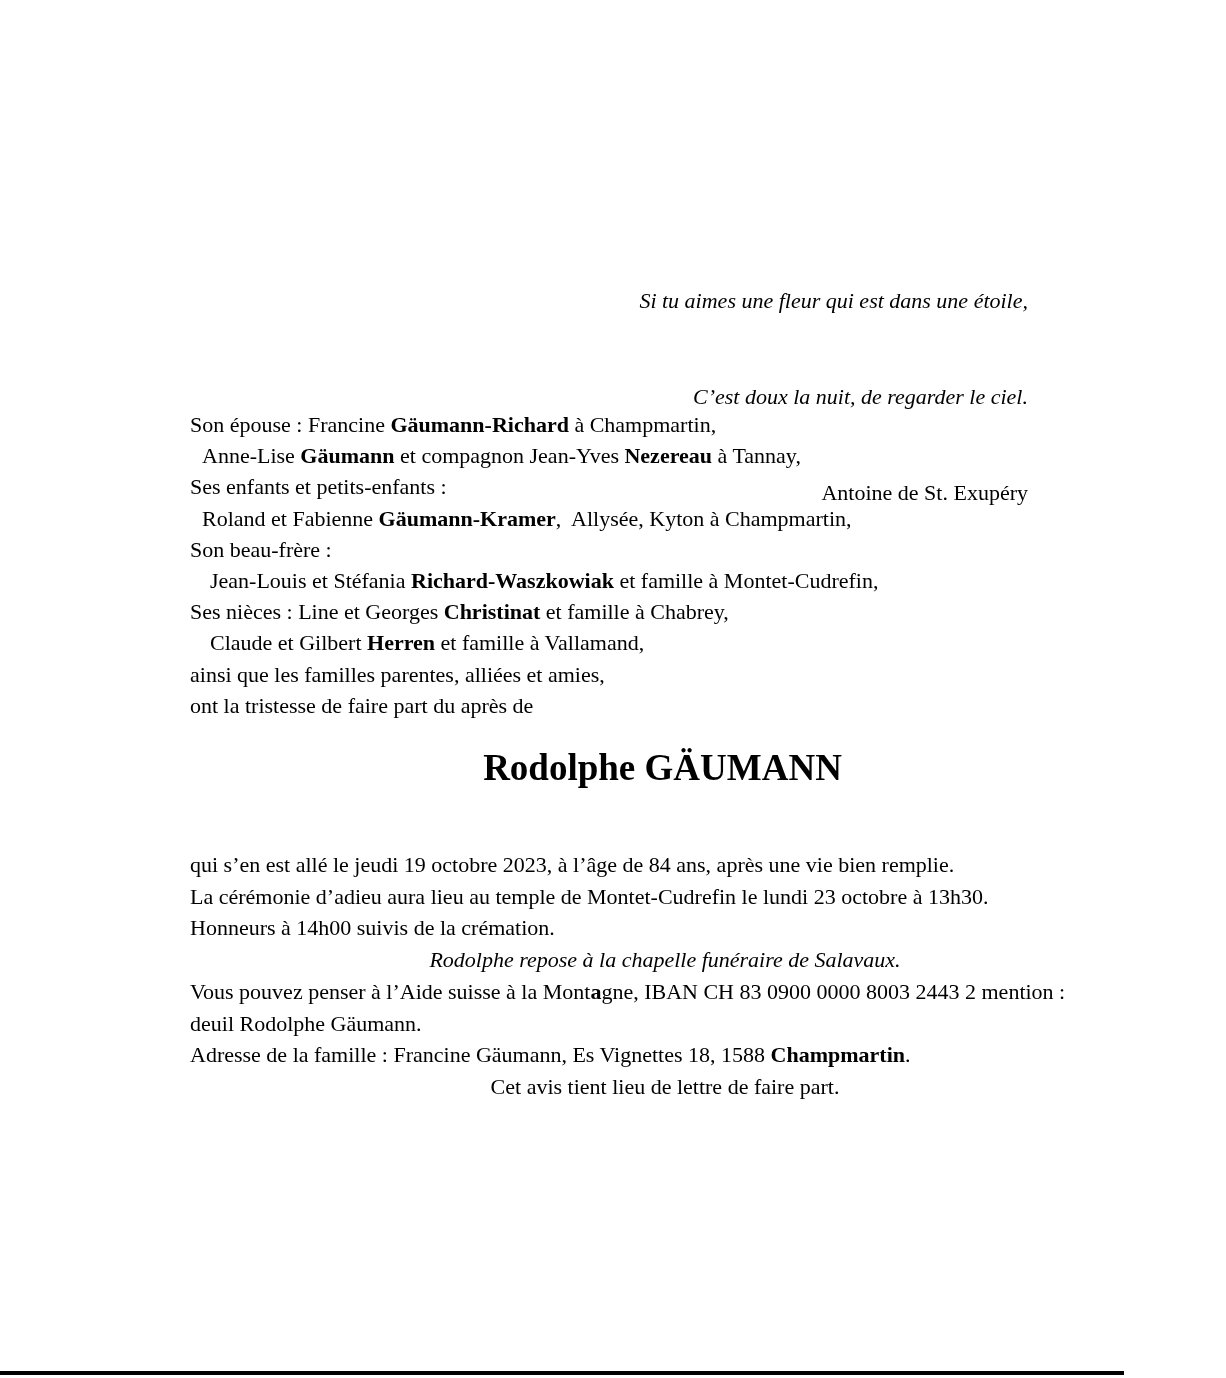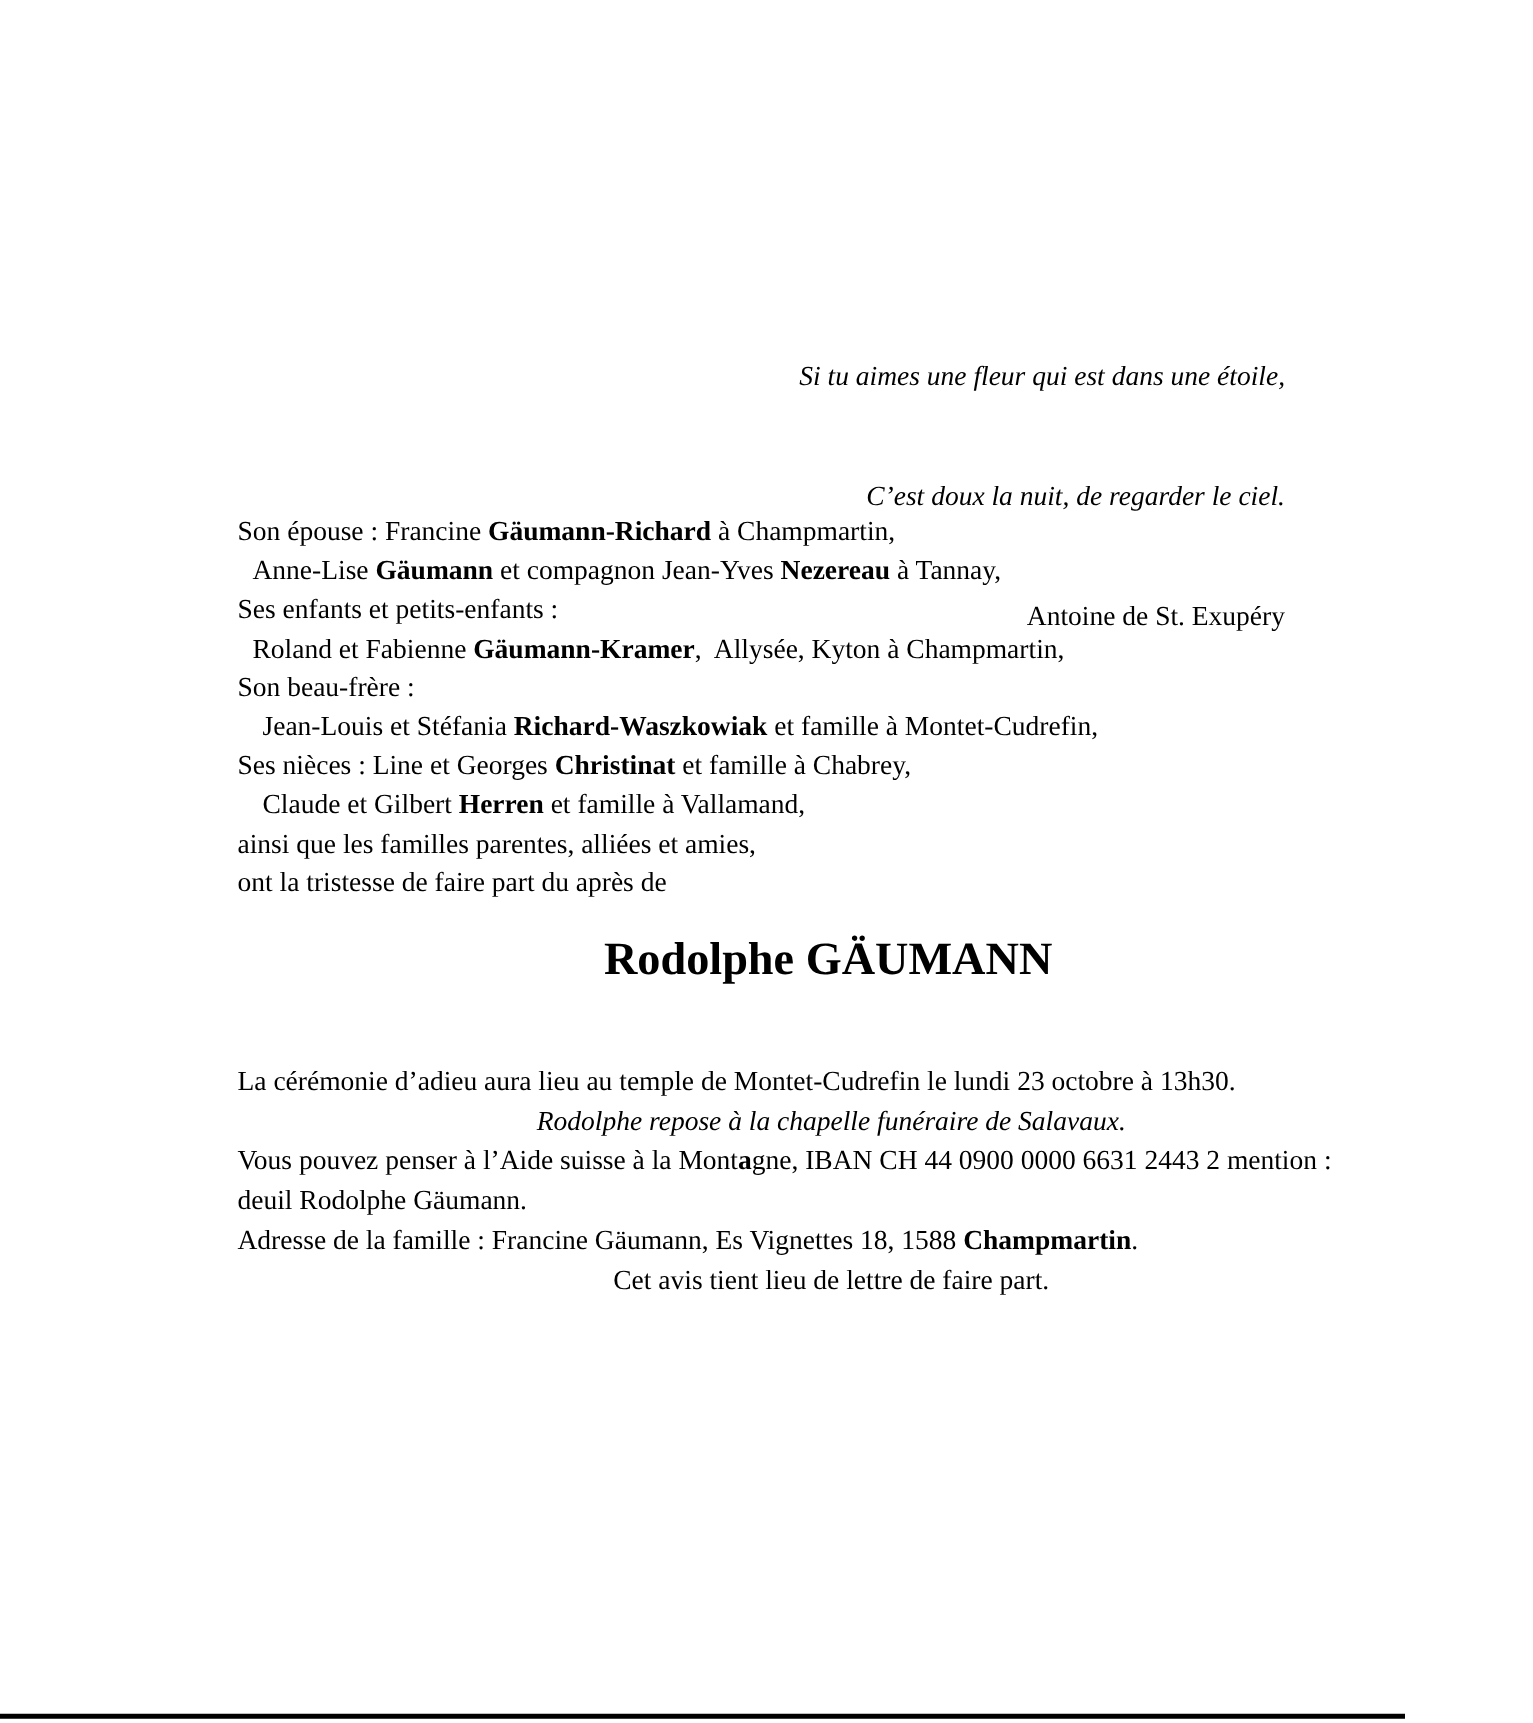--- a/index.html
+++ b/index.html
@@ -106,23 +106,25 @@
       <div class="tline" style="padding-left: 20px;"><span>Jean-Louis et Stéfania </span><span style="font-weight: bold;">Richard-Waszkowiak</span><span> et famille à Montet-Cudrefin,</span></div>
       <div class="tline"><span>Ses nièces : Line et Georges </span><span style="font-weight: bold;">Christinat</span><span> et famille à Chabrey,</span></div>
       <div class="tline" style="padding-left: 20px;"><span>Claude et Gilbert </span><span style="font-weight: bold;">Herren</span><span> et famille à Vallamand,</span></div>
       <div class="tline"><span>ainsi que les familles parentes, alliées et amies,</span></div>
       <div class="tline"><span>ont la tristesse de faire part du après de</span></div>
     </div>
 
   <div class="deceased-name">Rodolphe GÄUMANN</div>
 
   <div class="details-block">
+      <div class="tline" style="text-align: left;"><span>qui s’en est allé le jeudi 19 octobre 2023, à l’âge de 84 ans, après une vie bien remplie.</span></div>
       <div class="tline" style="text-align: left;"><span>La cérémonie d’adieu aura lieu au temple de Montet-Cudrefin le lundi 23 octobre à 13h30.</span></div>
+      <div class="tline" style="text-align: left;"><span>Honneurs à 14h00 suivis de la crémation.</span></div>
       <div class="tline" style="text-align: center; font-style: italic;"><span>Rodolphe repose à la chapelle funéraire de Salavaux.</span></div>
-      <div class="tline" style="text-align: left;"><span>Vous pouvez penser à l’Aide suisse à la Mont</span><span style="font-weight: bold;">a</span><span>gne, IBAN CH 44 0900 0000 6631 2443 2 mention :</span></div>
+      <div class="tline" style="text-align: left;"><span>Vous pouvez penser à l’Aide suisse à la Mont</span><span style="font-weight: bold;">a</span><span>gne, IBAN CH 83 0900 0000 8003 2443 2 mention :</span></div>
       <div class="tline" style="text-align: left;"><span>deuil Rodolphe Gäumann.</span></div>
       <div class="tline" style="text-align: left;"><span>Adresse de la famille : Francine Gäumann, Es Vignettes 18, 1588 </span><span style="font-weight: bold;">Champmartin</span><span>.</span></div>
       <div class="tline" style="text-align: center;"><span>Cet avis tient lieu de lettre de faire part.</span></div>
     </div>
 
   <div class="page-edge-right"></div>
   <div class="page-edge-bottom"></div>
 
 </div>
 

